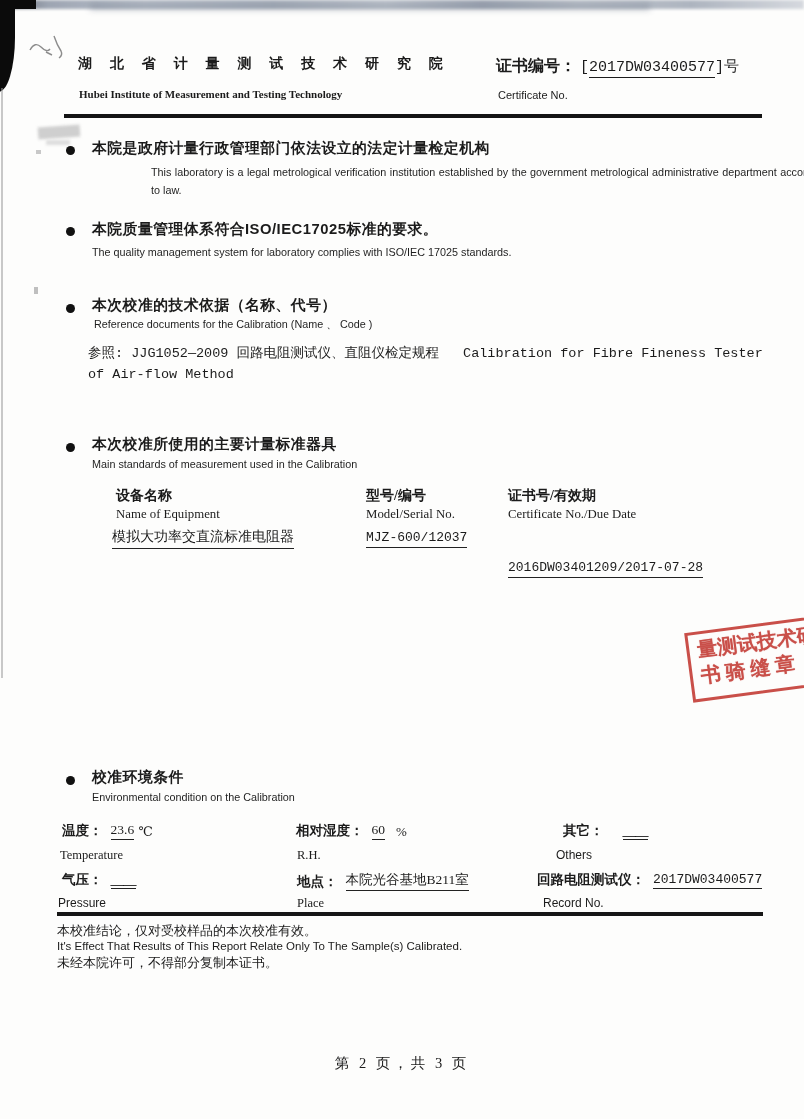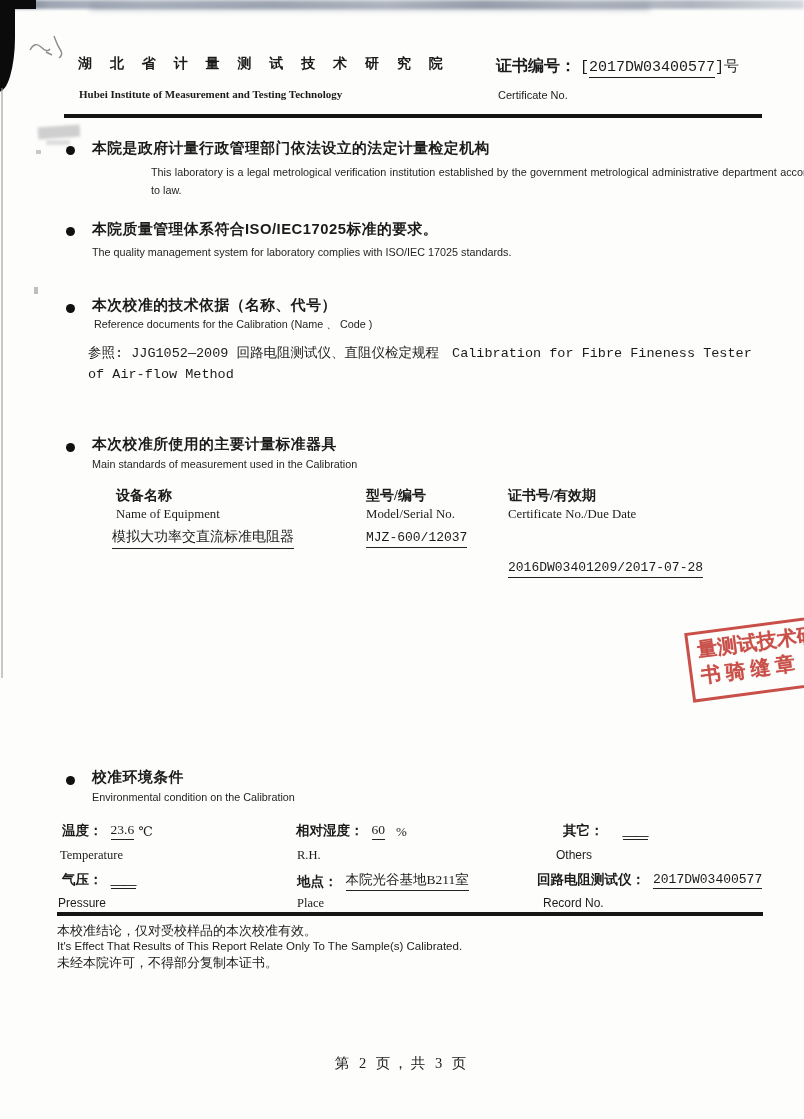--- a/index.html
+++ b/index.html
@@ -43,21 +43,21 @@
 
   
   .dot{width:9px;height:9px;border-radius:50%;background:#111;}
   .sec-zh{font-size:14.8px;font-weight:bold;font-family:"Liberation Sans","DejaVu Sans",sans-serif;letter-spacing:.5px;white-space:nowrap;}
   .sec-en{font-size:10.8px;font-family:"Liberation Sans","DejaVu Sans",sans-serif;color:#1f1f1f;}
   .just{width:676px;line-height:1.68;text-align:justify;}
 
   
   .ref{left:88px;top:344px;width:668px;font-size:13.5px;
     font-family:"Liberation Mono","DejaVu Sans Mono",monospace;line-height:1.55;}
-  .ref-l1{display:flex;gap:13px;white-space:nowrap;}
+  .ref-l1{display:flex;gap:24px;white-space:nowrap;}
 
   
   .std-c1{left:116px;} .std-c2{left:366px;} .std-c3{left:508px;}
   .std-hzh{font-size:14px;font-weight:600;white-space:nowrap;}
   .std-hen{font-size:12.8px;white-space:nowrap;}
   .std-val{white-space:nowrap;border-bottom:1.2px solid #222;padding-bottom:2px;}
   .std-zh{font-size:14px;}
   .std-mono{font-family:"Liberation Mono","DejaVu Sans Mono",monospace;font-size:13px;}
 
   

